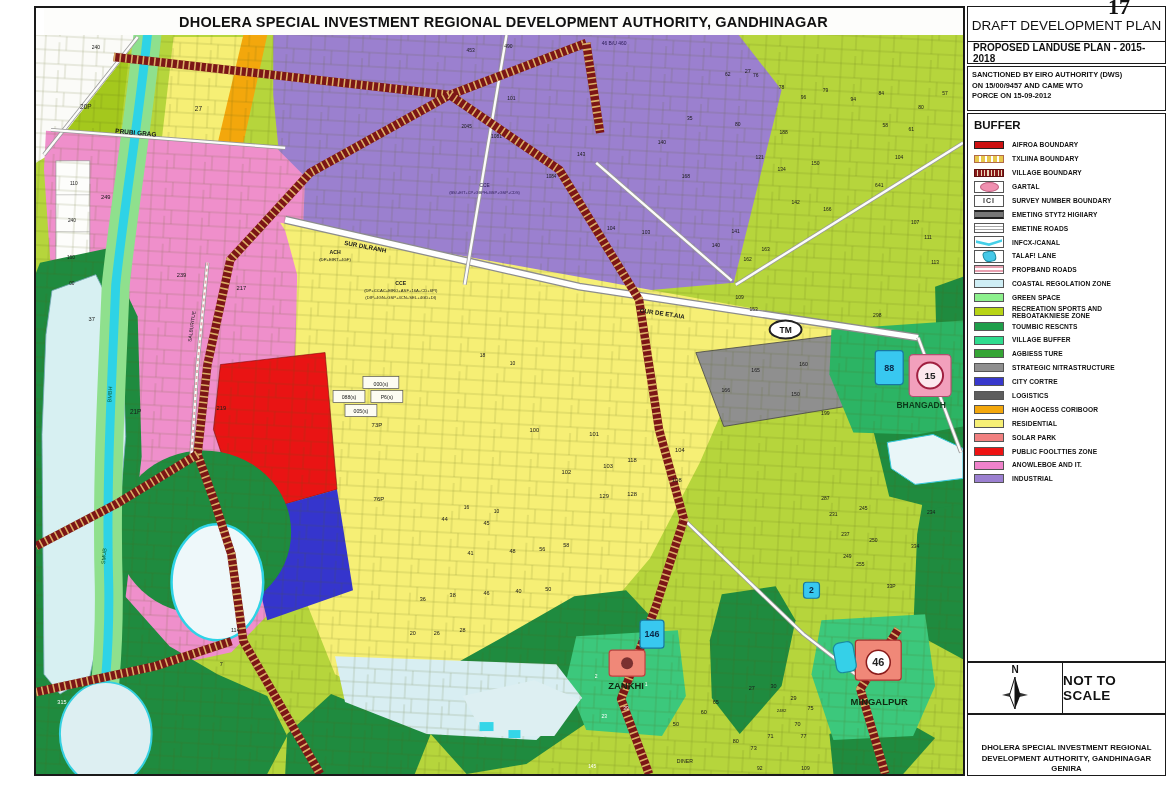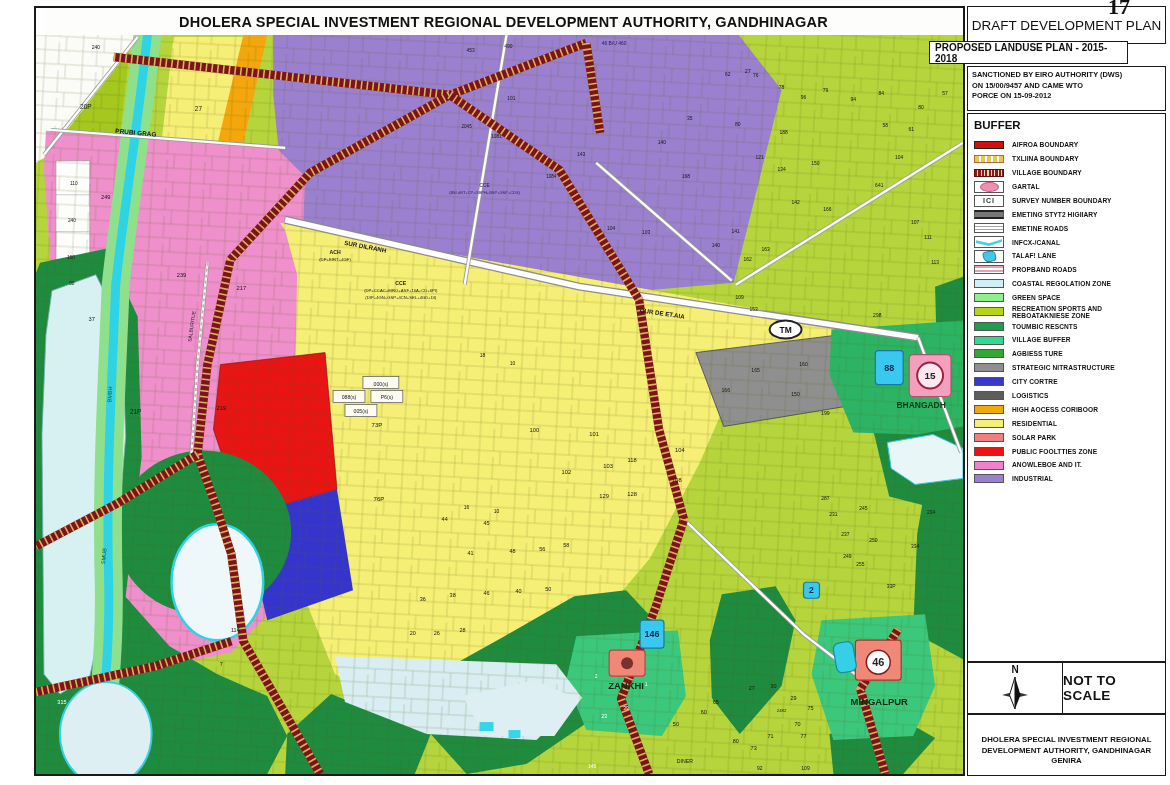--- a/index.html
+++ b/index.html
@@ -8,21 +8,21 @@
   .abs{position:absolute;}
   
   #map-frame{left:34px;top:6px;width:931px;height:770px;border:2px solid #1a1a1a;box-sizing:border-box;background:#fff;}
   #map-titlebar{left:8px;top:0;right:0;height:27px;border-bottom:2px solid #1a1a1a;display:flex;align-items:center;justify-content:center;
      font-weight:bold;font-size:14.5px;letter-spacing:.2px;background:#fdfdfb;}
   #map-canvas{left:0;top:27px;}
   
   .pbox{border:1.6px solid #1a1a1a;box-sizing:border-box;background:#fff;}
   #box-title{left:967px;top:6px;width:199px;height:38px;display:flex;align-items:center;justify-content:center;
      font-weight:normal;font-size:13.5px;}
-  #box-sub{left:929px;top:41px;width:199px;height:23px;display:flex;align-items:center;
+  #box-sub{left:967px;top:41px;width:199px;height:23px;display:flex;align-items:center;
      font-weight:bold;font-size:10px;padding-left:5px;}
   #box-sanction{left:967px;top:66px;width:199px;height:45px;font-weight:bold;font-size:7.4px;
      padding:3px 4px;line-height:1.45;}
   #box-legend{left:967px;top:113px;width:199px;height:549px;padding:5px 0 0 6px;}
   #legend-header{font-weight:bold;font-size:11.5px;margin-bottom:7px;}
   .lg-row{display:flex;align-items:center;min-height:13.9px;}
   .lg-label{font-weight:bold;font-size:6.6px;letter-spacing:.1px;line-height:1.1;max-width:125px;}
   .sw{width:30px;min-width:30px;height:9px;border:1px solid #555;margin-right:8px;box-sizing:border-box;
       display:flex;align-items:center;justify-content:center;background:#fff;position:relative;overflow:hidden;}
   .sw-line-solid{height:8px;border-color:#222;}
@@ -37,21 +37,21 @@
   .sw-canal i{display:block;width:26px;height:9px;background:#45d0e8;
      clip-path:polygon(0 30%,50% 62%,100% 18%,100% 45%,50% 92%,0 58%);}
   .sw-pond{height:13px;}
   .sw-pond i{display:block;width:11px;height:9px;background:#45c8e8;border:1px solid #1a8aa0;border-radius:3px 5px 4px 6px;transform:rotate(-12deg);}
   .sw-line-stripes{height:9px;background:repeating-linear-gradient(180deg,#e8a0b0 0 2px,#fff 2px 4px);}
   #box-scale{left:967px;top:662px;width:199px;height:52px;display:flex;}
   #cell-north{width:95px;border-right:1.6px solid #1a1a1a;display:flex;flex-direction:column;align-items:center;justify-content:center;box-sizing:border-box;}
   #cell-north .nlab{font-weight:bold;font-size:10px;line-height:1;}
   #cell-scale{flex:1;display:flex;align-items:center;justify-content:center;font-weight:bold;font-size:13.5px;letter-spacing:.4px;}
   #box-credit{left:967px;top:714px;width:199px;height:62px;display:flex;flex-direction:column;justify-content:flex-end;
-     text-align:center;font-weight:bold;font-size:7.8px;line-height:1.35;padding-bottom:8px;}
+     text-align:center;font-weight:bold;font-size:7.8px;line-height:1.35;padding-bottom:0;}
   #page-number{left:1108px;top:-6px;font-size:22px;font-weight:bold;font-family:"Liberation Serif",serif;}
   
   .vb-base{stroke:#7c1616;stroke-width:8.5;fill:none;stroke-linejoin:round;}
   .vb-tick{stroke:#dcaf66;stroke-width:8.5;fill:none;stroke-linejoin:round;stroke-dasharray:1.6 4.2;}
   .rc{stroke:#8d8d8d;stroke-width:8;fill:none;stroke-linejoin:round;}
   .rw{stroke:#ffffff;stroke-width:5.4;fill:none;stroke-linejoin:round;}
   .rc2{stroke:#9a9a9a;stroke-width:4;fill:none;}
   .rw2{stroke:#fcfcfa;stroke-width:2.4;fill:none;}
   .rpink{stroke:#e8a0b0;stroke-width:1.8;fill:none;stroke-dasharray:3 3;}
   text{font-family:"Liberation Sans",sans-serif;}

